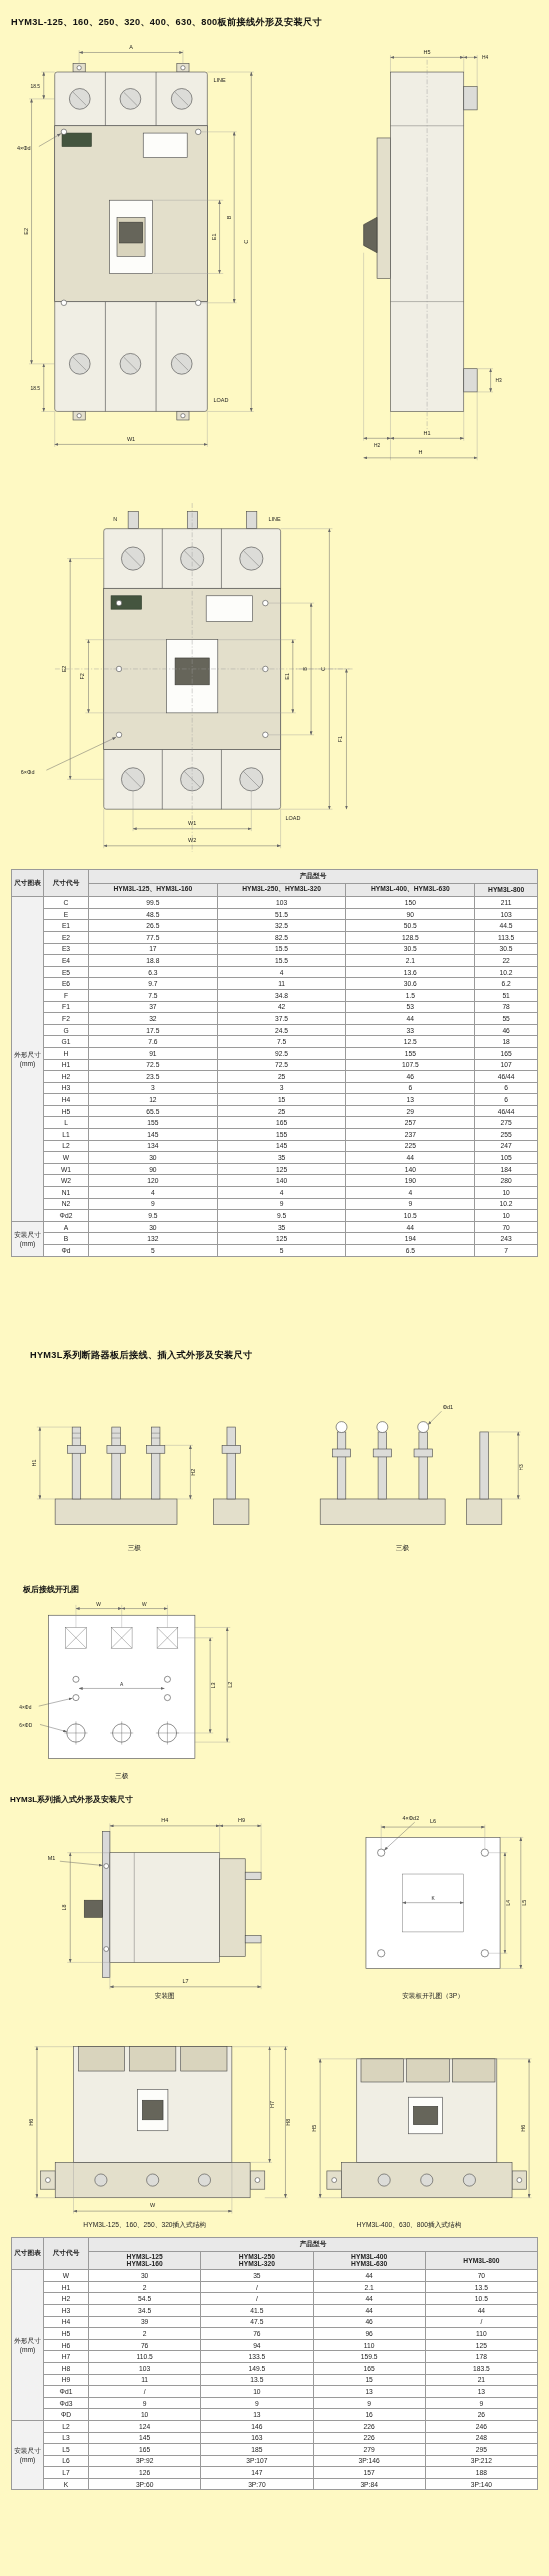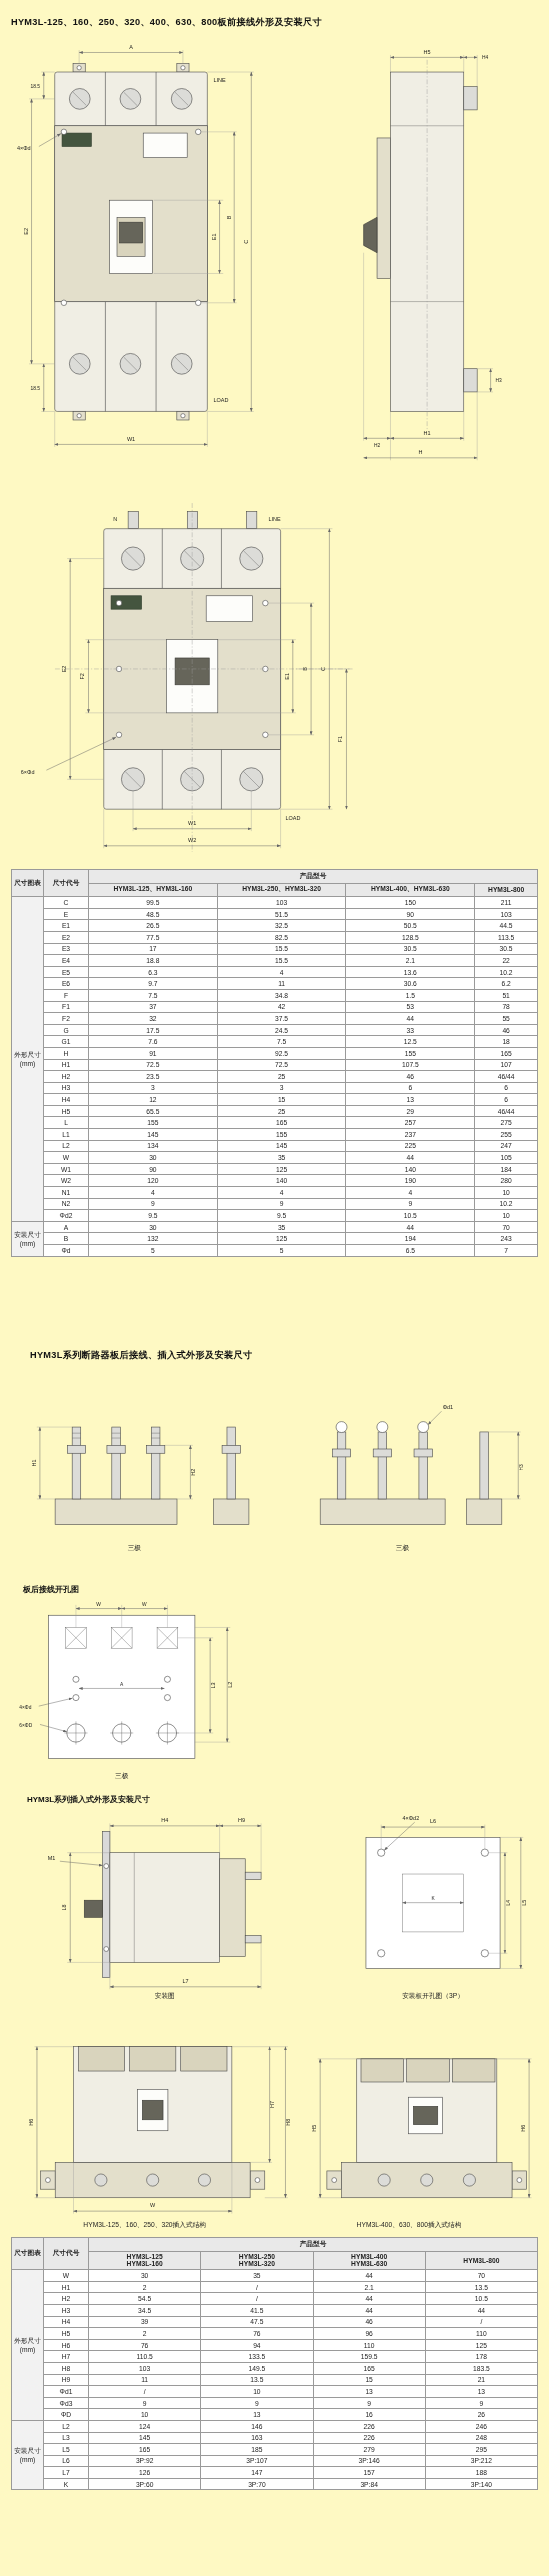--- a/index.html
+++ b/index.html
@@ -607,21 +607,21 @@
       <line class="dim" x1="343" y1="45" x2="343" y2="233" marker-start="url(#arr)" marker-end="url(#arr)"></line>
       <text x="351" y="139" text-anchor="middle" transform="rotate(-90 351 139)">L2</text>
       <text class="sm" x="2" y="208">6×ΦD</text>
       <line class="dim" x1="36" y1="204" x2="80" y2="216" marker-end="url(#arr)"></line>
       <text class="sm" x="2" y="178">4×Φd</text>
       <line class="dim" x1="34" y1="174" x2="89" y2="161" marker-end="url(#arr)"></line>
       <text class="big" x="170" y="292" text-anchor="middle">三极</text>
     </g>
   </svg>
 
-  <div class="abs sublabel" style="left:27px; top:1794px;text-align:center;">HYM3L系列插入式外形及安装尺寸</div>
+  <div class="abs sublabel" style="left:10px; top:1794px;text-align:center;">HYM3L系列插入式外形及安装尺寸</div>
 
   <svg class="abs" style="left:12.2px; top:1810px;" width="525" height="189" viewBox="0 0 860 310">
     <g>
       <rect x="148" y="35" width="12" height="240" fill="#d9d9d9" stroke="#4a4a4a"></rect>
       <rect class="body1" x="160" y="70" width="180" height="180"></rect>
       <line class="thin" x1="200" y1="70" x2="200" y2="250"></line>
       <rect class="dark" x="118" y="148" width="30" height="28"></rect>
       <rect class="panel" x="340" y="80" width="42" height="160"></rect>
       <rect class="metal" x="382" y="102" width="26" height="12"></rect>
       <rect class="metal" x="382" y="206" width="26" height="12"></rect>

